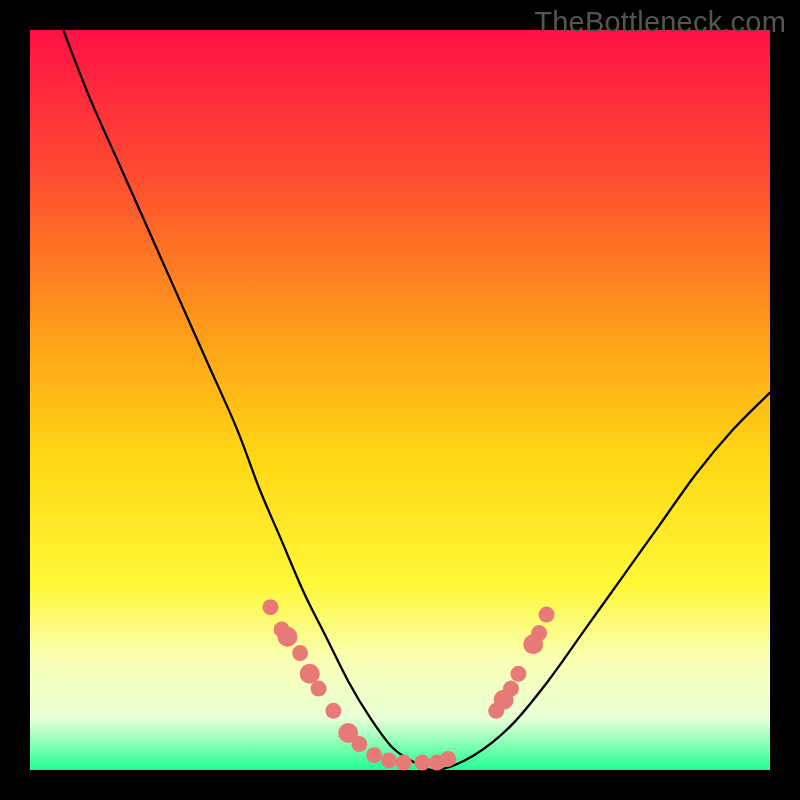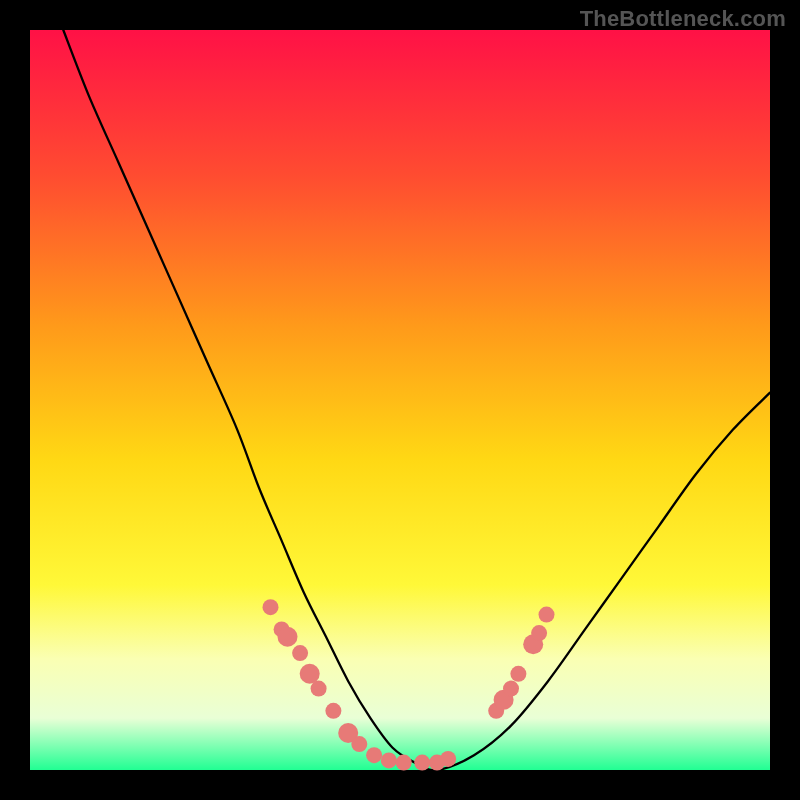--- a/index.html
+++ b/index.html
@@ -14,22 +14,22 @@
   .frame {
     width: 800px;
     height: 800px;
     background: #000;
     position: relative;
   }
   .watermark {
     position: absolute;
     top: 6px;
     right: 14px;
-    font-size: 22px;
-    font-weight: 700;
+    font-size: 29px;
+    font-weight: 400;
     color: #555;
     letter-spacing: 0.2px;
     z-index: 20;
   }
   svg {
     position: absolute;
     top: 0;
     left: 0;
   }
 </style>

